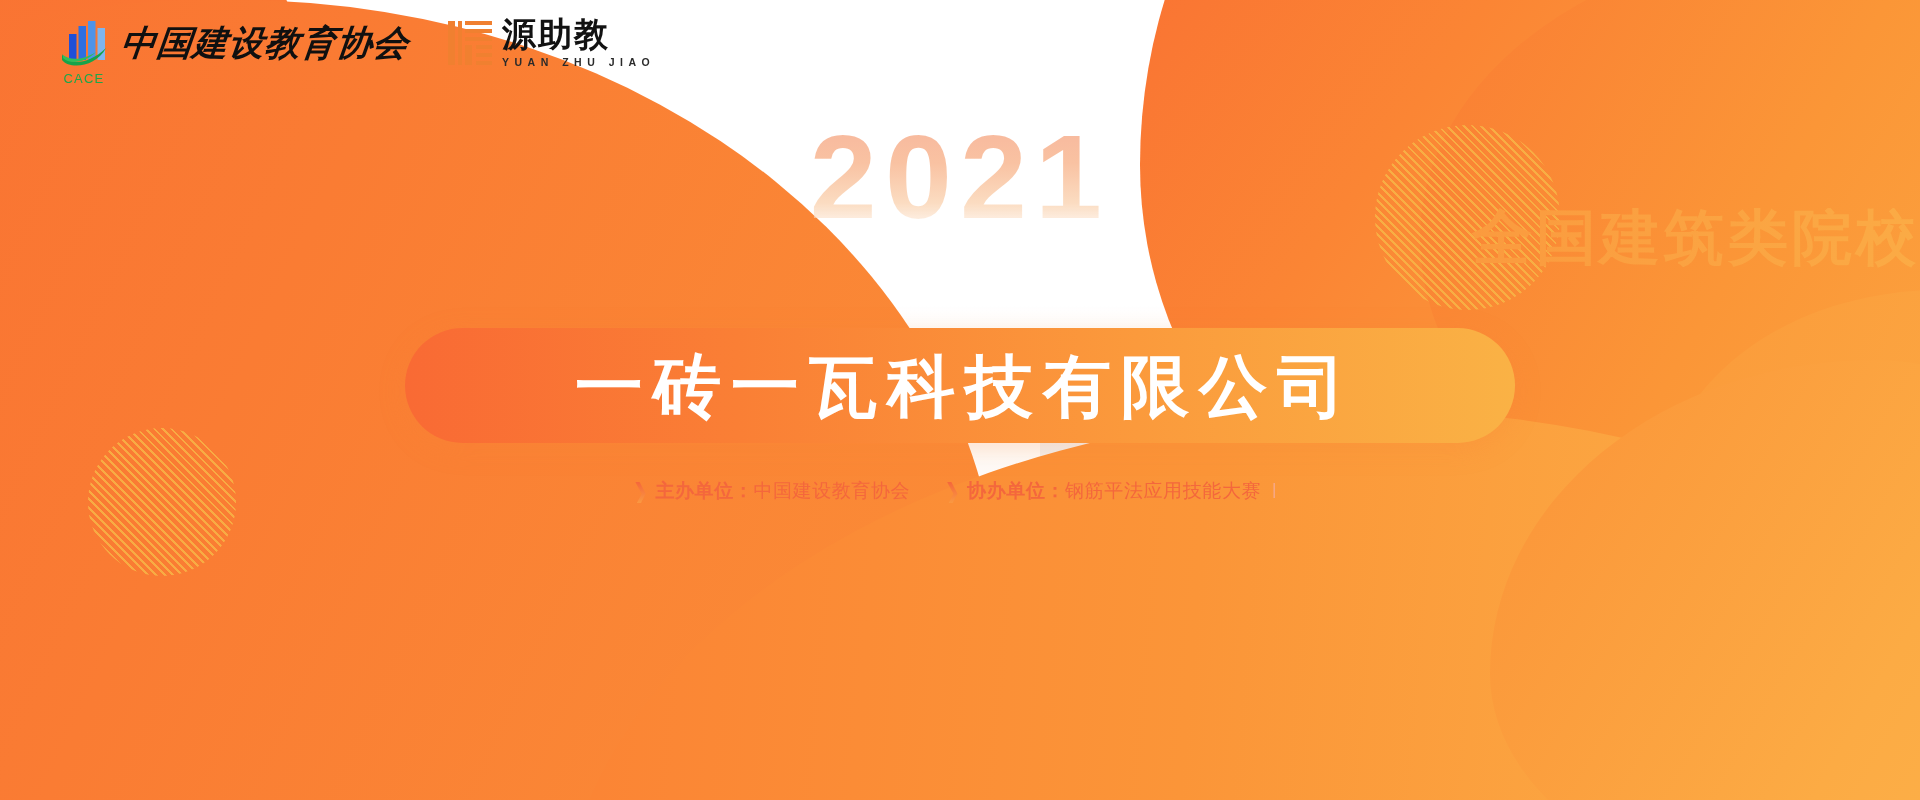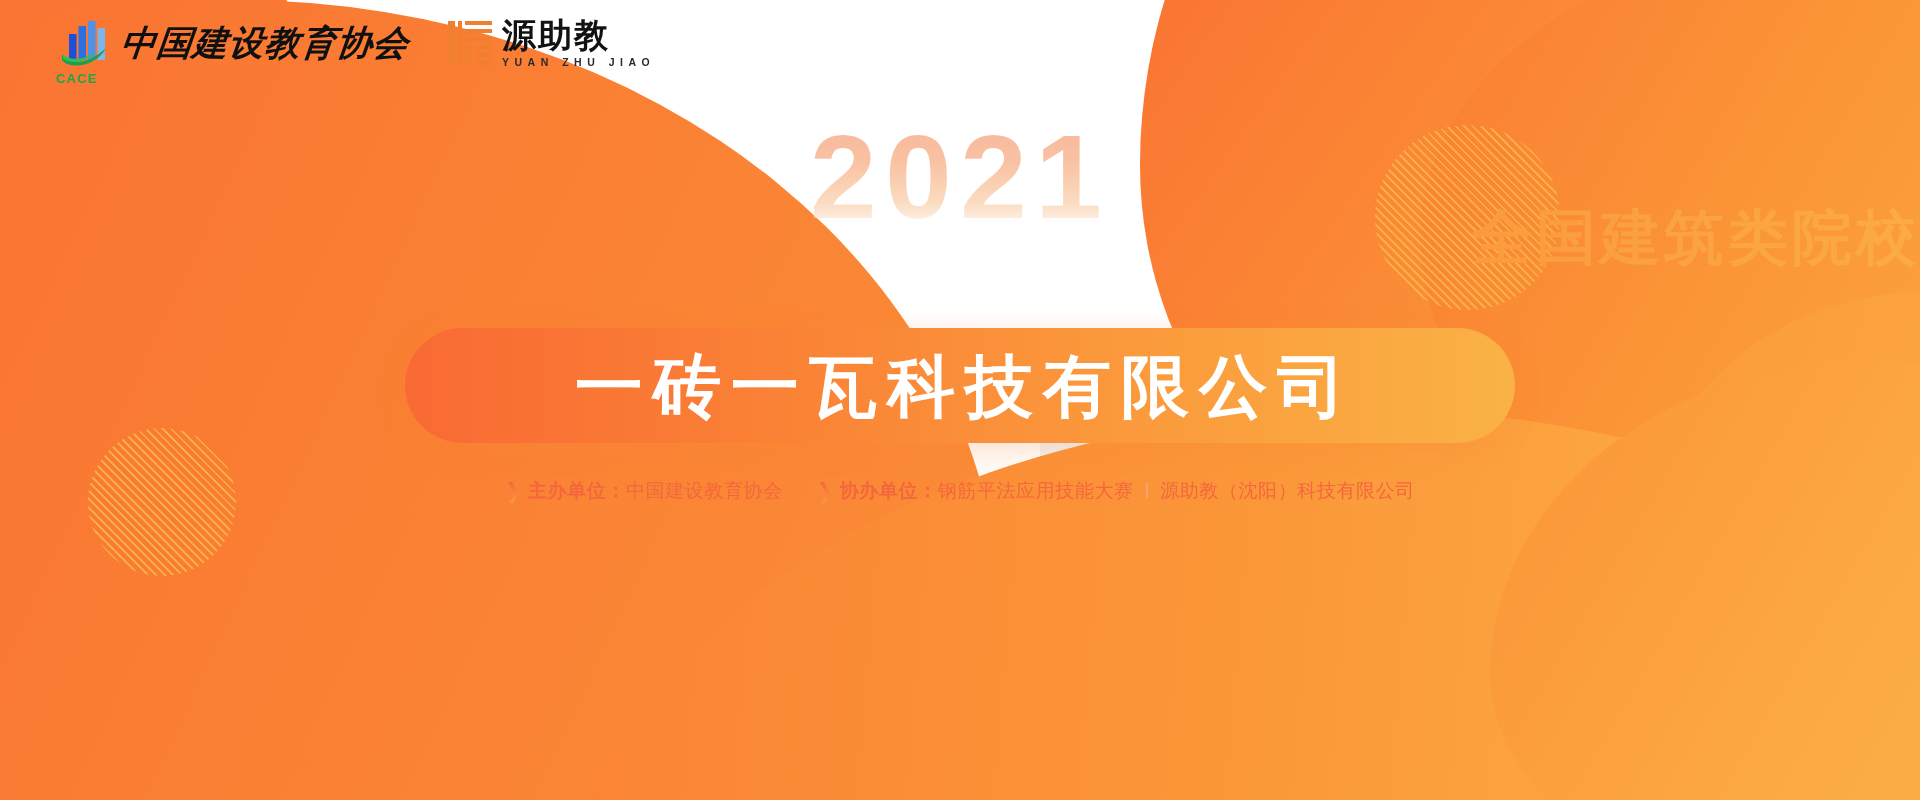--- a/index.html
+++ b/index.html
@@ -111,36 +111,36 @@
 
   
   #logos{
     position:absolute; left:56px; top:14px;
     display:flex; align-items:center; gap:38px; z-index:40;
   }
   .logo-block{ display:flex; align-items:center; gap:9px; }
 
   .cace-mark{ width:56px; height:58px; position:relative; }
   .cace-txt{
-    font-size:13px; letter-spacing:1.2px; color:#1aa84a; font-weight:700;
-    margin-top:-5px;
+    font-size:13px; letter-spacing:1.2px; color:#1aa84a; font-weight:400;
+    text-align:center; margin-top:-5px;
   }
   .assoc-name{
     font-family:"Liberation Serif","DejaVu Serif",serif;
     font-size:35px; font-weight:700; color:#101010;
     letter-spacing:1px; white-space:nowrap;
     font-style:italic;
     transform:skewX(-6deg);
   }
 
   .yzj-mark{ width:46px; height:46px; position:relative; }
   .yzj-text{ display:flex; flex-direction:column; justify-content:center; }
   .yzj-cn{
     font-size:34px; font-weight:700; color:#121212; letter-spacing:2px;
-    line-height:1; white-space:nowrap;
+    line-height:1; white-space:nowrap;font-family:Liberation Serif, serif;
   }
   .yzj-en{
     font-size:10.5px; font-weight:700; color:#2a2a2a; letter-spacing:5.5px;
     margin-top:4px; white-space:nowrap;
   }
 
   
   #center{
     position:absolute; left:0; right:0; top:0;
     z-index:30; text-align:center;
@@ -332,20 +332,19 @@
         <span class="org-value">中国建设教育协会</span>
       </div>
 
       <span class="org-gap"></span>
 
       <div class="org-item">
         <span class="chev">❯</span>
         <span class="org-label">协办单位：</span>
         <span class="org-value">钢筋平法应用技能大赛</span>
         <span class="org-sep">|</span>
-        <span class="org-value">源助教（沈阳）科技有限公司</span>
       </div>
 
     </div>
 
   </div>
 
 </div>
 
 </body></html>

